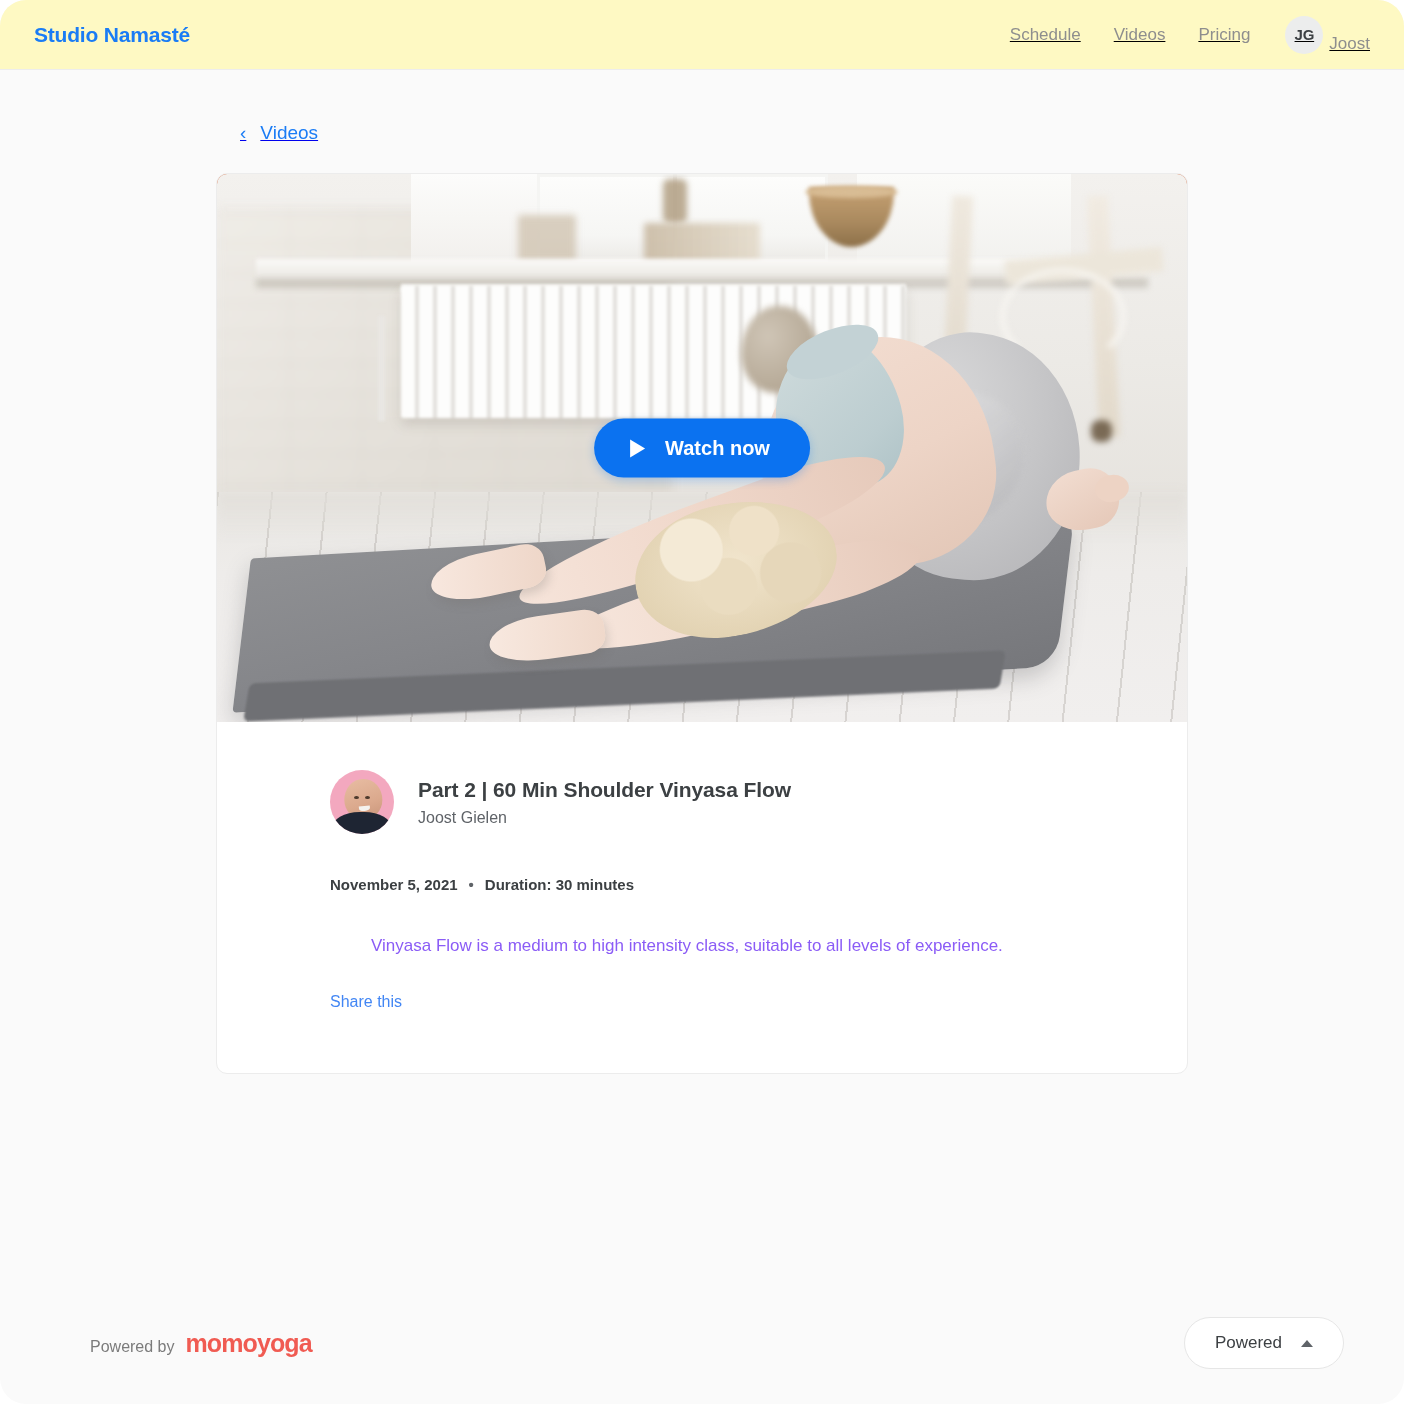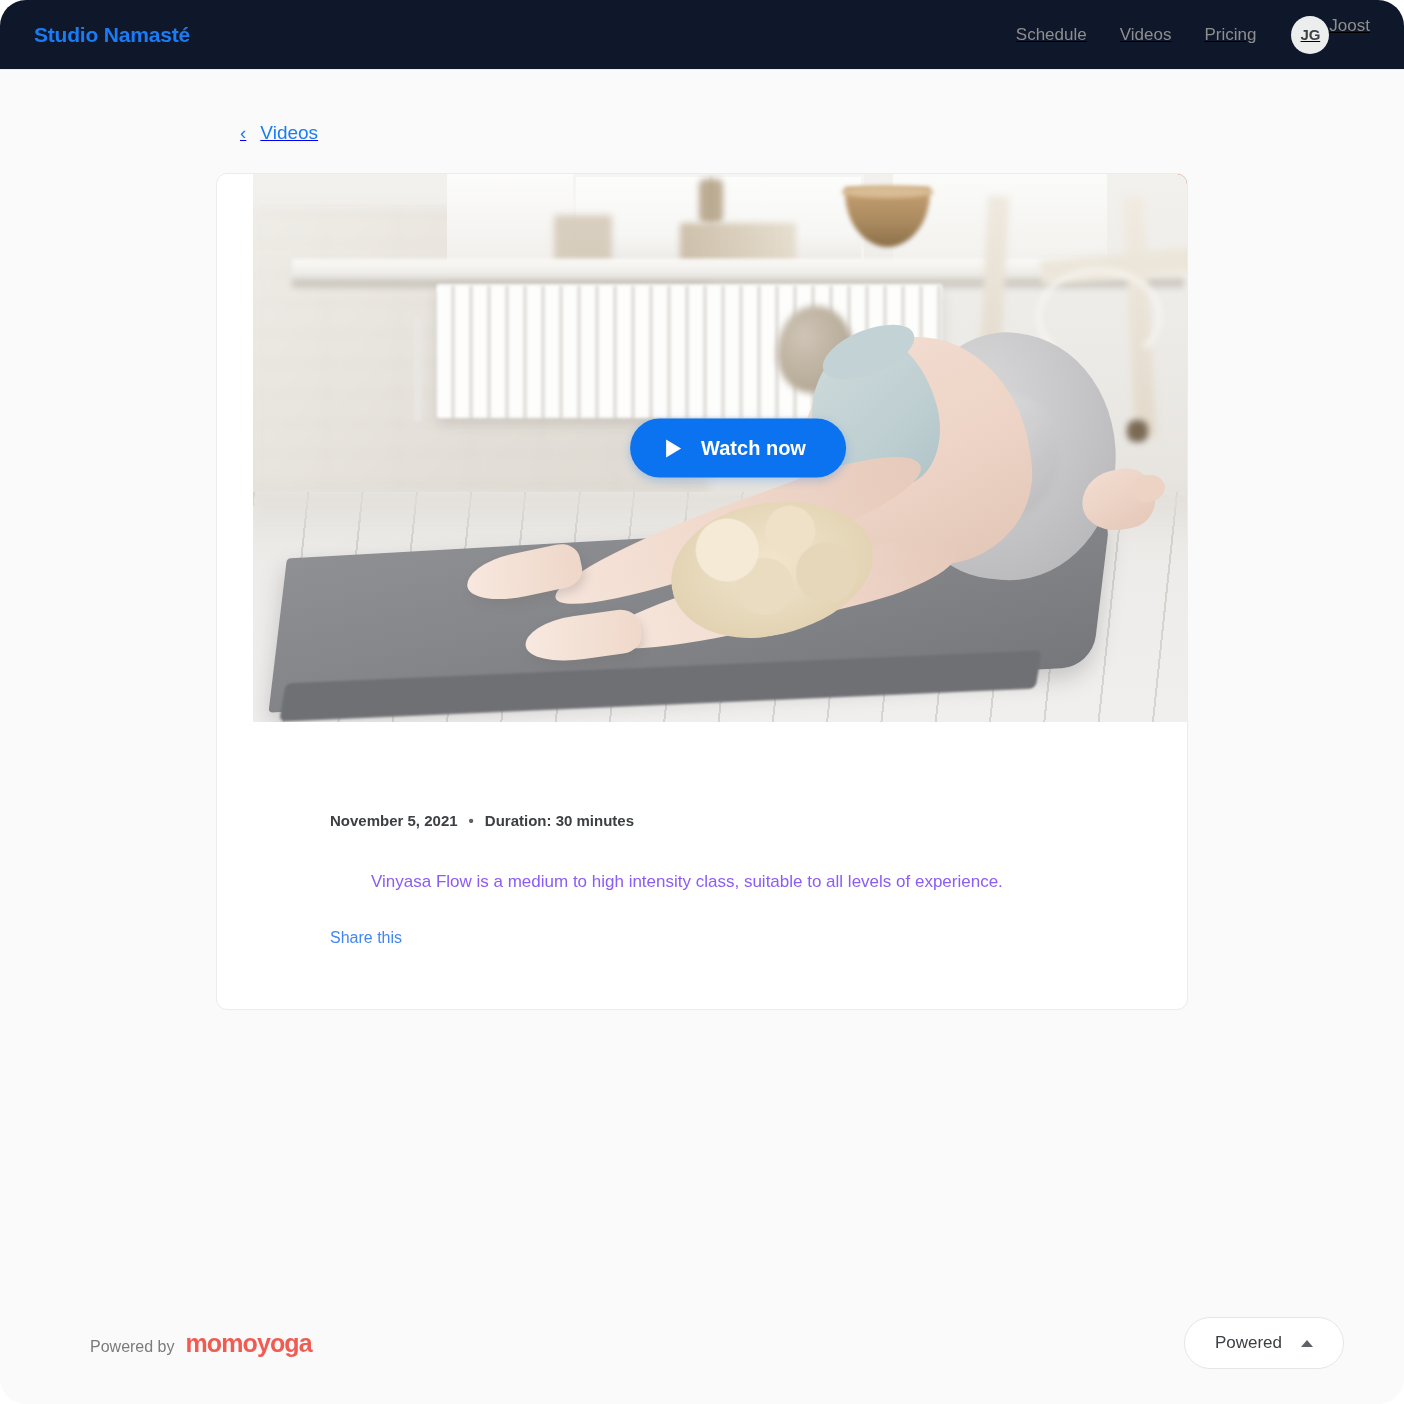--- a/index.html
+++ b/index.html
@@ -17,21 +17,21 @@
     width: 1404px;
     height: 1404px;
     background: #fafafa;
     border-radius: 26px;
     overflow: hidden;
   }
 
   
   .site-header {
     height: 70px;
-    background: #0f172a;
+    background: #fef9c3;
     border-bottom: 1px solid #ededed;
     display: flex;
     align-items: center;
     padding: 0 34px;
   }
   .brand {
     font-size: 21px;
     font-weight: bold;
     color: #1a7cf5;
     letter-spacing: -0.2px;
@@ -45,22 +45,22 @@
     text-decoration: underline;
   }
   .nav-link {
     font-size: 17px;
     color: #8e8e8e;
     text-decoration: none;
     white-space: nowrap;
   }
   .user-chip {
     display: flex;
-    align-items: flex-start;
-    gap: 0;
+    align-items: flex-end;
+    gap: 6px;
     margin-left: 2px;
   }
   .user-avatar {
     width: 38px;
     height: 38px;
     border-radius: 50%;
     background: #eceded;
     color: #3c4043;
     font-size: 15px;
     font-weight: bold;
@@ -105,21 +105,20 @@
     overflow: hidden;
   }
 
   
   .hero {
     position: relative;
     width: 100%;
     height: 548px;
     overflow: hidden;
     background: #c2410c;
-    margin-left: 36px;
   }
   .hero-scene { position: absolute; inset: 0; }
 
   
   .wall {
     position: absolute; left: 0; top: 0; width: 100%; height: 62%;
     background:
       linear-gradient(180deg, #f3f1ee 0%, #eceae6 55%, #e6e3de 100%);
   }
   .wall-brick {
@@ -611,20 +610,33 @@
           <div class="hand-b"></div>
         </div>
         <button class="watch-btn">
           <span class="play-tri"></span>
           <span>Watch now</span>
         </button>
       </div>
 
       <div class="card-body">
 
+        <div class="meta-head">
+          <div class="instructor-avatar">
+            <div class="ia-head"></div>
+            <div class="ia-eye l"></div>
+            <div class="ia-eye r"></div>
+            <div class="ia-mouth"></div>
+            <div class="ia-shirt"></div>
+          </div>
+          <div class="title-block">
+            <h1 class="video-title">Part 2 | 60 Min Shoulder Vinyasa Flow</h1>
+            <div class="video-author">Joost Gielen</div>
+          </div>
+        </div>
 
         <div class="meta-line">
           <span>November 5, 2021</span>
           <span class="meta-dot">•</span>
           <span>Duration: 30 minutes</span>
         </div>
 
         <div class="desc">
           <p>Vinyasa Flow is a medium to high intensity class, suitable to all levels of experience.</p>
         </div>

